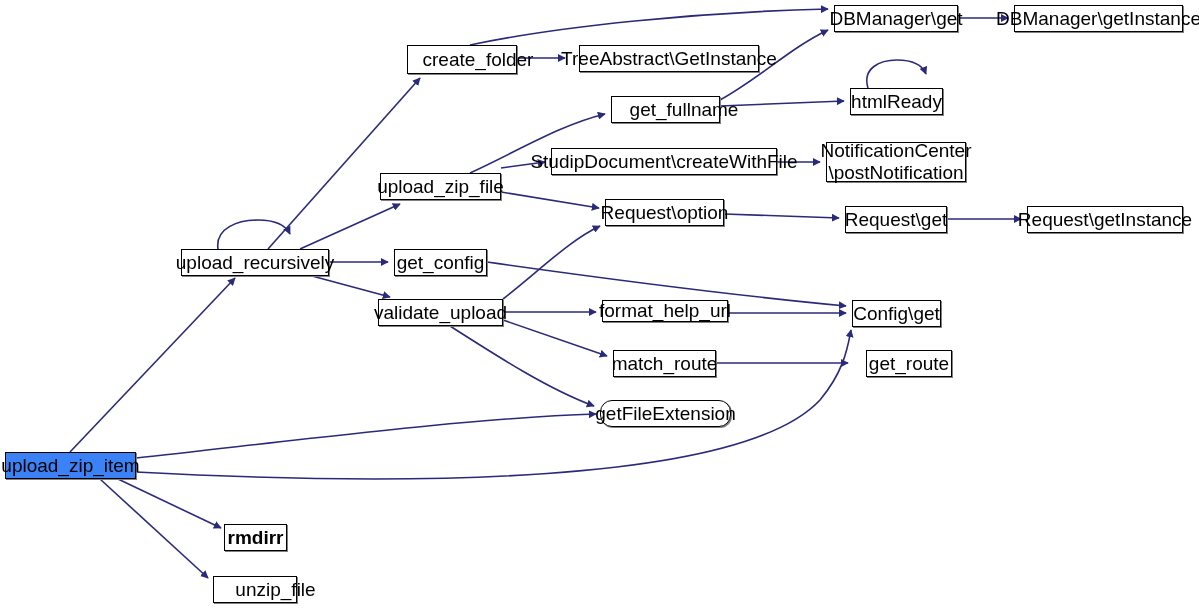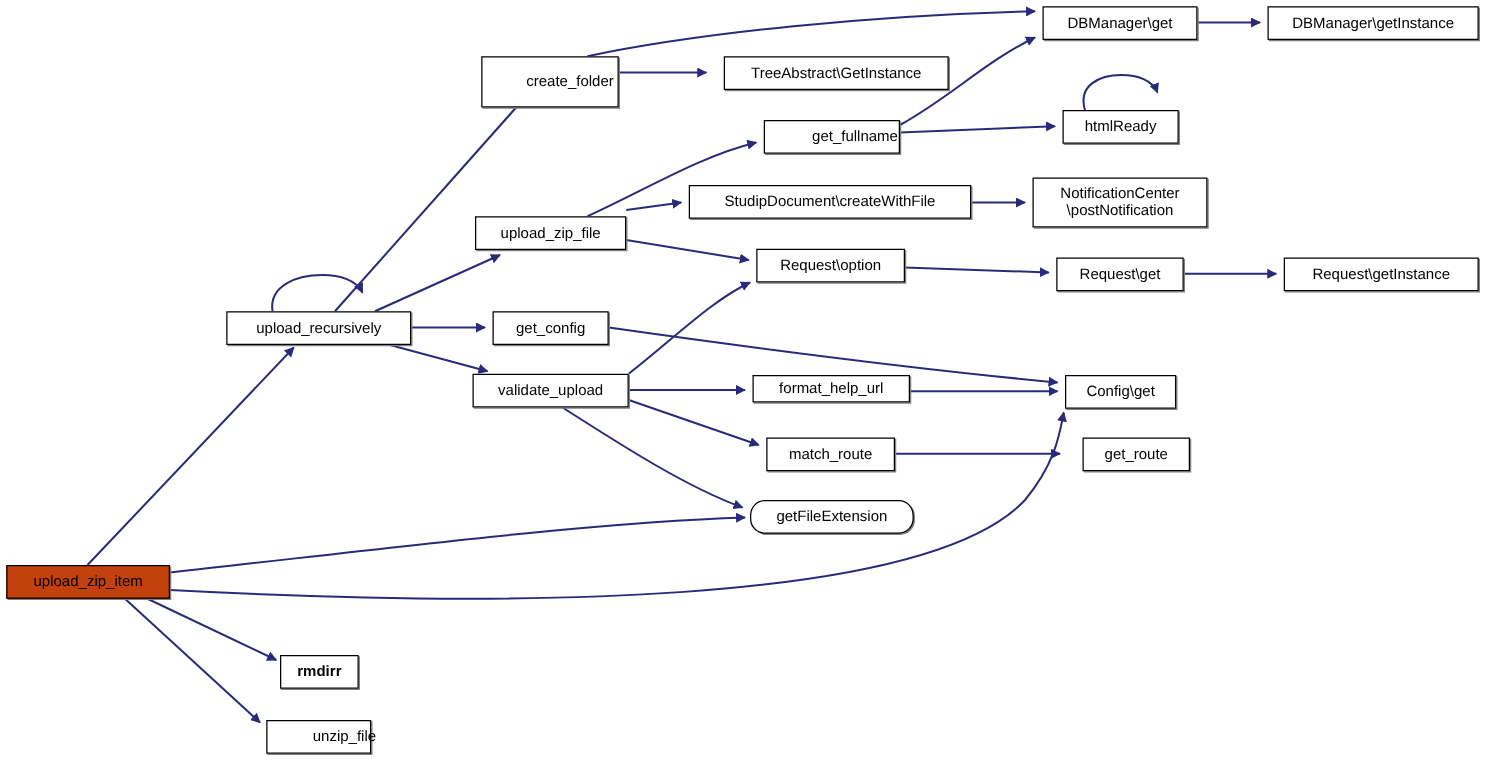--- a/index.html
+++ b/index.html
@@ -22,32 +22,32 @@
     width: 1199px;
     height: 609px;
     pointer-events: none;
   }
   .node {
     position: absolute;
     box-sizing: border-box;
     border: 1px solid #000000;
     background: #ffffff;
     color: #000000;
-    font-size: 12px;
+    font-size: 19px;
     line-height: 1.15;
     display: flex;
     align-items: center;
     justify-content: center;
     text-align: center;
     white-space: pre;
     box-shadow: 1px 1px 0 0 #808080;
     z-index: 2;
   }
   .node.highlight {
-    background: #c2410c;
+    background: #3b82f6;
   }
   .node-label {
     display: block;
     padding: 0 6px;
   }
 </style>
 </head>
 <body>
 
 <div id="canvas">
@@ -87,21 +87,21 @@
         <path d="M 450,326 C 500,358 550,390 594,406" marker-end="url(#arrow)" stroke="#2a2a7a"></path>
         <path d="M 728,313 L 846,313" marker-end="url(#arrow)" stroke="#2a2a7a"></path>
         <path d="M 716,363 L 848,363" marker-end="url(#arrow)" stroke="#2a2a7a"></path>
       </g>
   </svg>
   <div id="node-layer">
       <div class="node highlight" style="left: 5px; top: 452px; width: 131px; height: 27px;"><span class="node-label">upload_zip_item</span></div>
       <div class="node" style="left: 181px; top: 249px; width: 148px; height: 27px;"><span class="node-label">upload_recursively</span></div>
       <div class="node" style="left: 224px; top: 524px; width: 63px; height: 27px; font-weight: bold;"><span class="node-label">rmdirr</span></div>
       <div class="node" style="left: 213px; top: 576px; width: 84px; height: 27px; padding-left: 41px;"><span class="node-label">unzip_file</span></div>
-      <div class="node" style="left: 385px; top: 45px; width: 110px; height: 41px; padding-left: 32px;"><span class="node-label">create_folder</span></div>
+      <div class="node" style="left: 407px; top: 45px; width: 110px; height: 29px; padding-left: 32px;"><span class="node-label">create_folder</span></div>
       <div class="node" style="left: 380px; top: 173px; width: 121px; height: 27px;"><span class="node-label">upload_zip_file</span></div>
       <div class="node" style="left: 394px; top: 249px; width: 93px; height: 27px;"><span class="node-label">get_config</span></div>
       <div class="node" style="left: 378px; top: 299px; width: 125px; height: 27px;"><span class="node-label">validate_upload</span></div>
       <div class="node" style="left: 579px; top: 45px; width: 180px; height: 27px;"><span class="node-label">TreeAbstract\GetInstance</span></div>
       <div class="node" style="left: 611px; top: 96px; width: 109px; height: 27px; padding-left: 37px;"><span class="node-label">get_fullname</span></div>
       <div class="node" style="left: 551px; top: 148px; width: 226px; height: 27px;"><span class="node-label">StudipDocument\createWithFile</span></div>
       <div class="node" style="left: 605px; top: 199px; width: 119px; height: 27px;"><span class="node-label">Request\option</span></div>
       <div class="node" style="left: 602px; top: 300px; width: 126px; height: 22px;"><span class="node-label">format_help_url</span></div>
       <div class="node" style="left: 613px; top: 350px; width: 103px; height: 27px;"><span class="node-label">match_route</span></div>
       <div class="node" style="left: 600px; top: 400px; width: 131px; height: 27px; border-radius: 12px;"><span class="node-label">getFileExtension</span></div>

